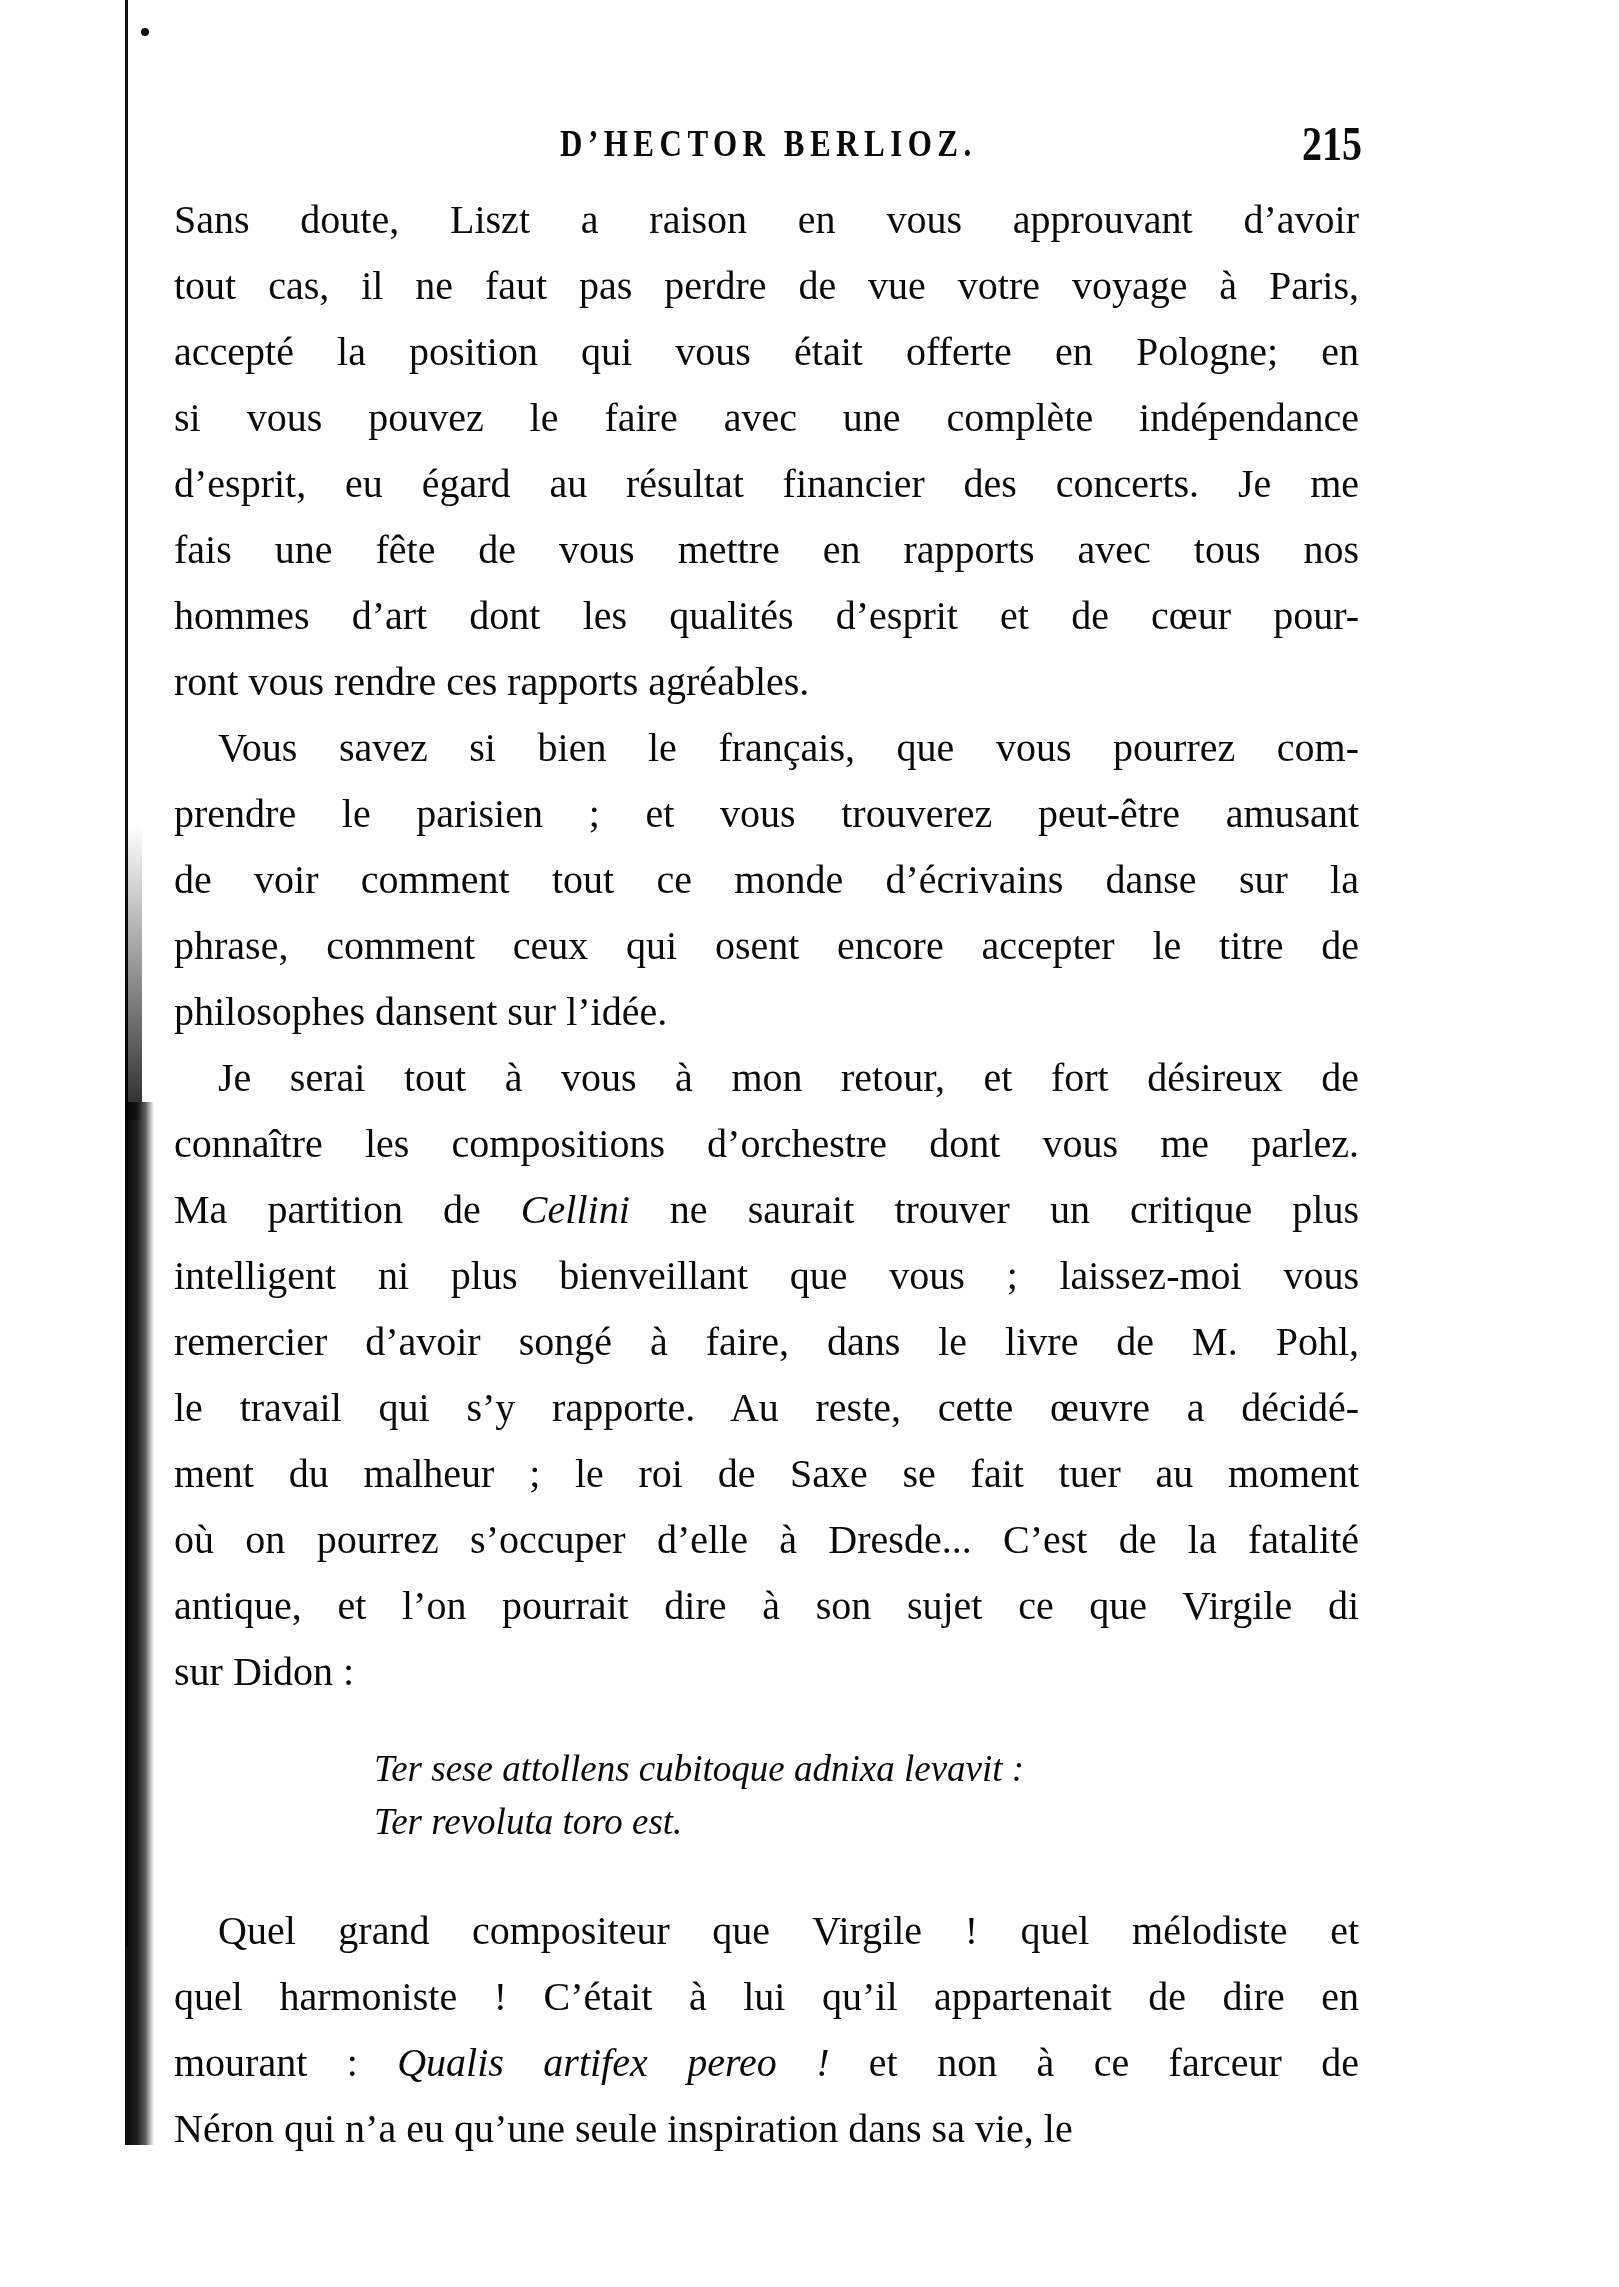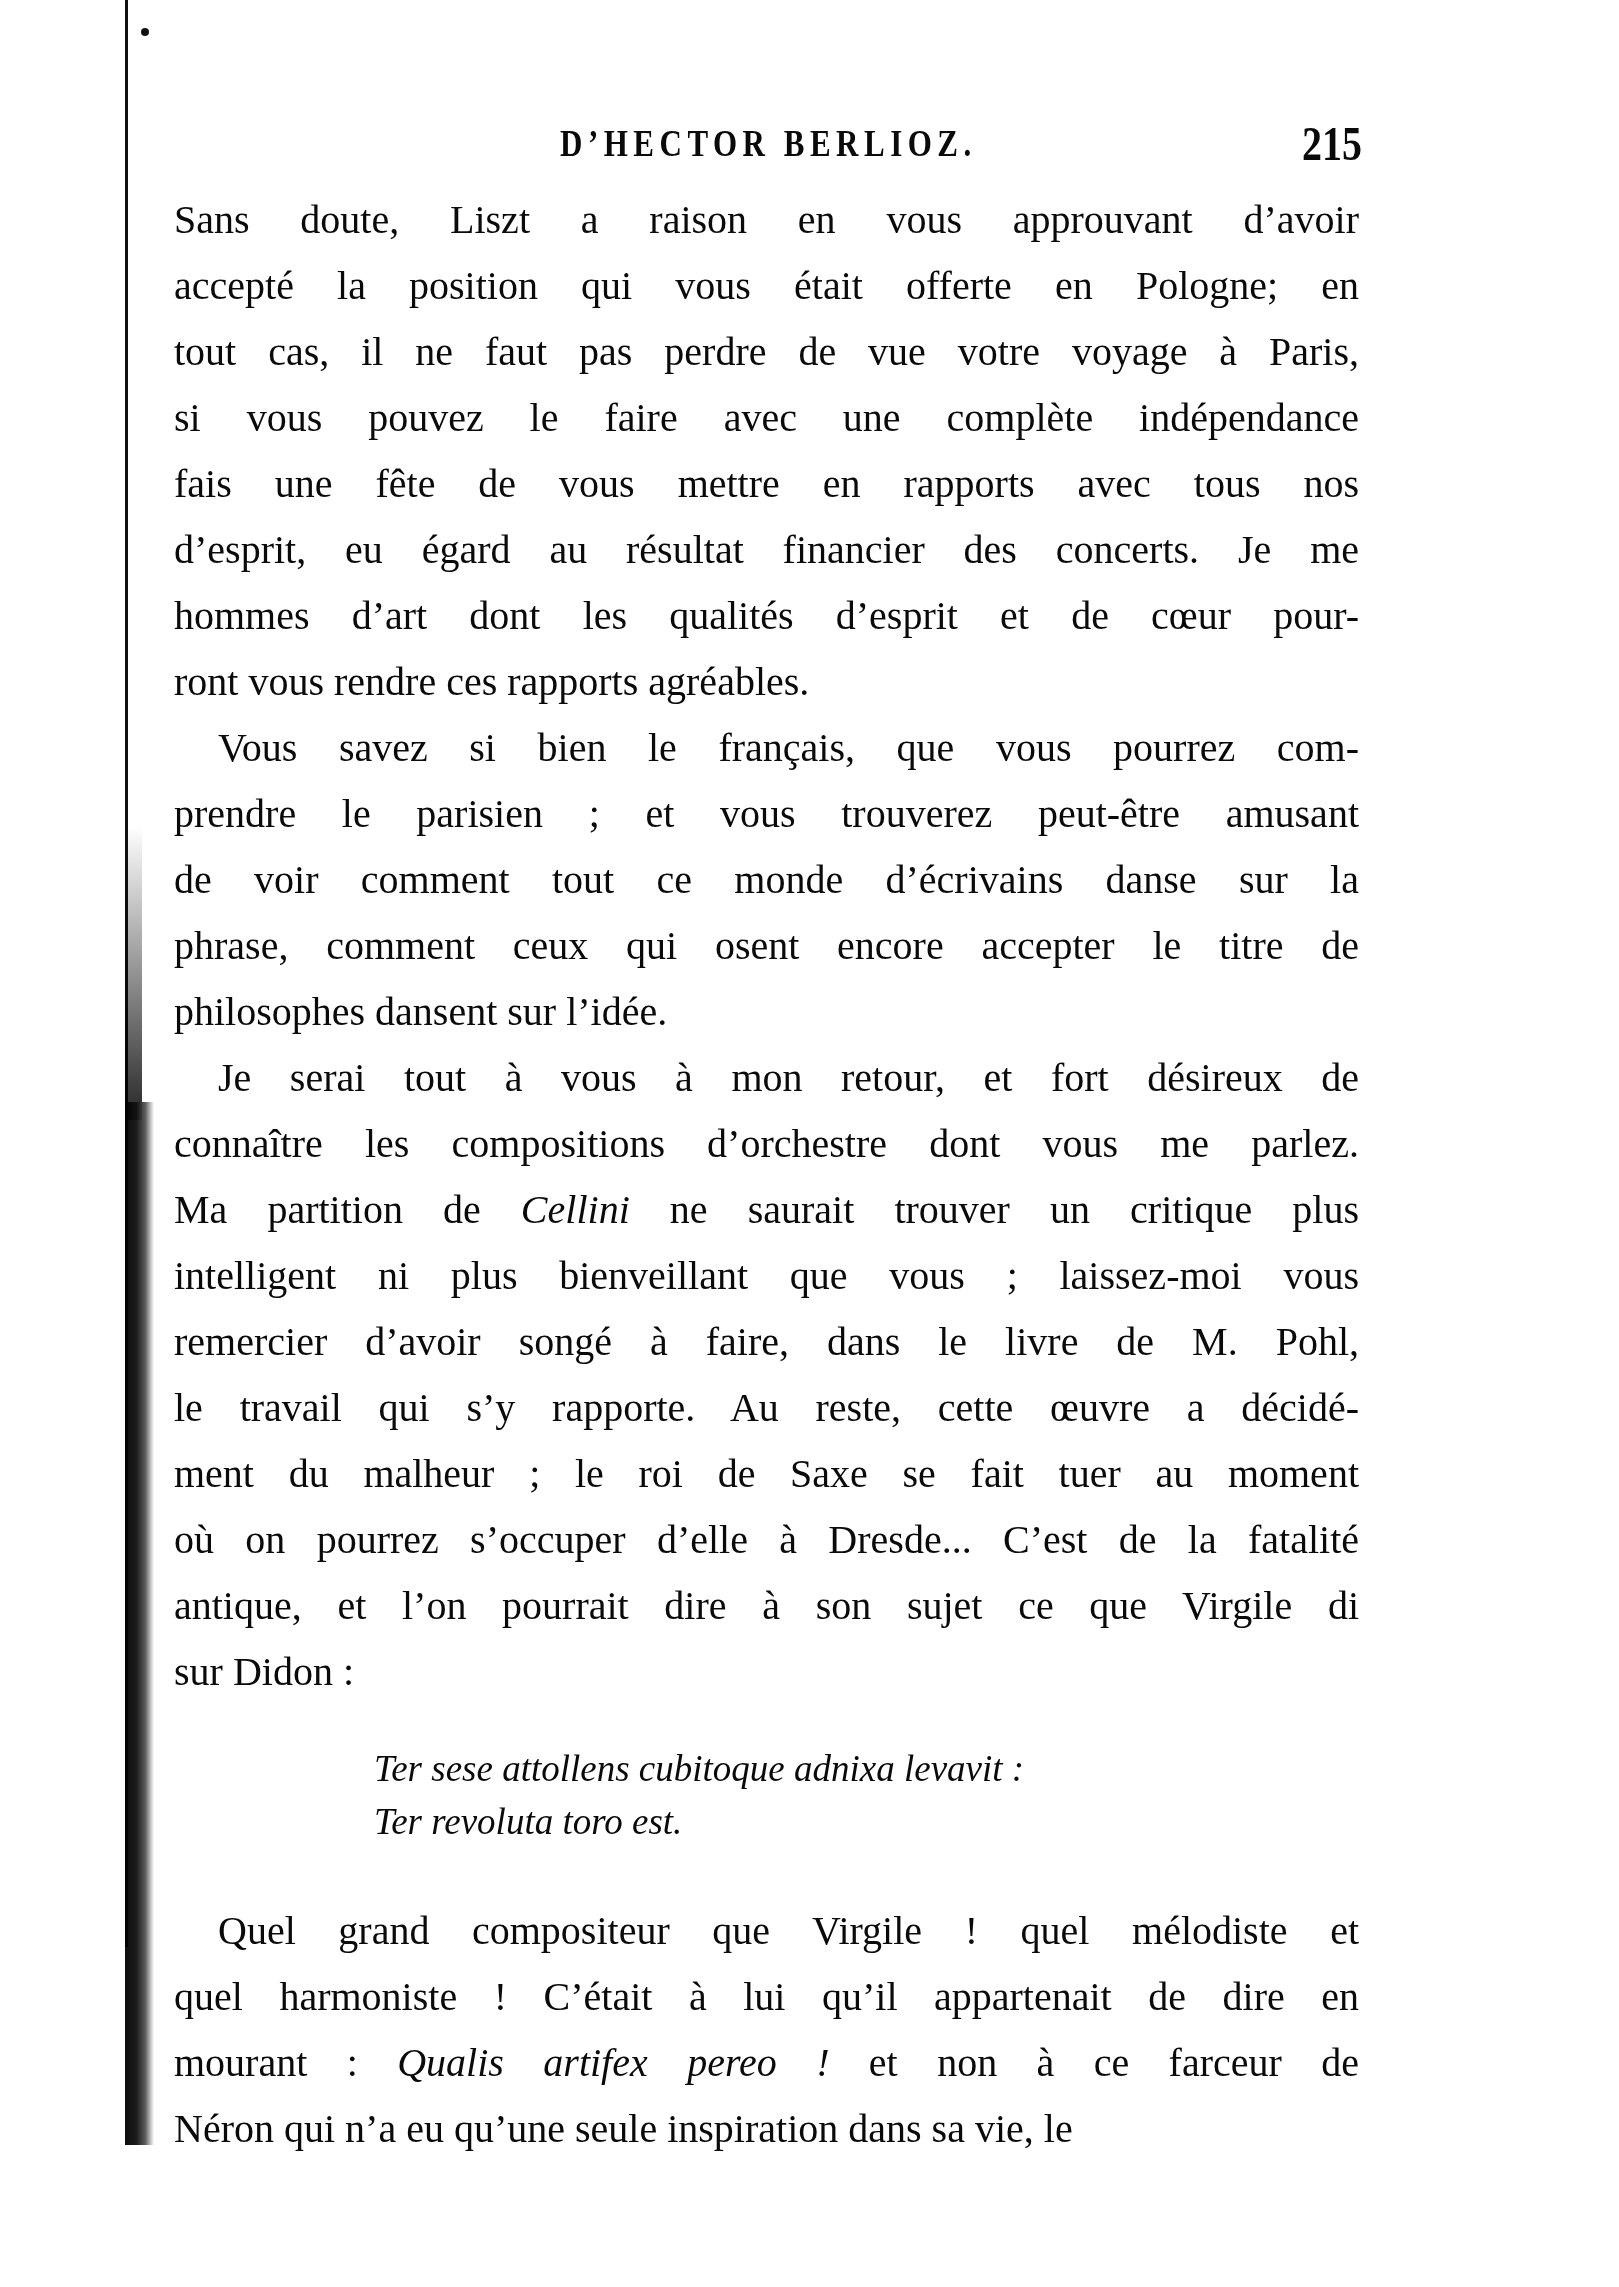--- a/index.html
+++ b/index.html
@@ -129,25 +129,25 @@
 
 <div class="running-head">
   <span class="running-title">D’HECTOR BERLIOZ.</span>
   <span class="page-number">215</span>
 </div>
 
 <div class="text-block">
   <div id="paras">
       <p>
         <span class="line first"><span>Sans doute, Liszt a raison en vous approuvant d’avoir</span></span>
+        <span class="line"><span>tout cas, il ne faut pas perdre de vue votre voyage à Paris,</span></span>
         <span class="line"><span>accepté la position qui vous était offerte en Pologne; en</span></span>
-        <span class="line"><span>tout cas, il ne faut pas perdre de vue votre voyage à Paris,</span></span>
         <span class="line"><span>si vous pouvez le faire avec une complète indépendance</span></span>
+        <span class="line"><span>d’esprit, eu égard au résultat financier des concerts. Je me</span></span>
         <span class="line"><span>fais une fête de vous mettre en rapports avec tous nos</span></span>
-        <span class="line"><span>d’esprit, eu égard au résultat financier des concerts. Je me</span></span>
         <span class="line"><span>hommes d’art dont les qualités d’esprit et de cœur pour-</span></span>
         <span class="line last"><span>ront vous rendre ces rapports agréables.</span></span>
       </p>
       <p class="indented">
         <span class="line first"><span>Vous savez si bien le français, que vous pourrez com-</span></span>
         <span class="line"><span>prendre le parisien ; et vous trouverez peut-être amusant</span></span>
         <span class="line"><span>de voir comment tout ce monde d’écrivains danse sur la</span></span>
         <span class="line"><span>phrase, comment ceux qui osent encore accepter le titre de</span></span>
         <span class="line last"><span>philosophes dansent sur l’idée.</span></span>
       </p>

